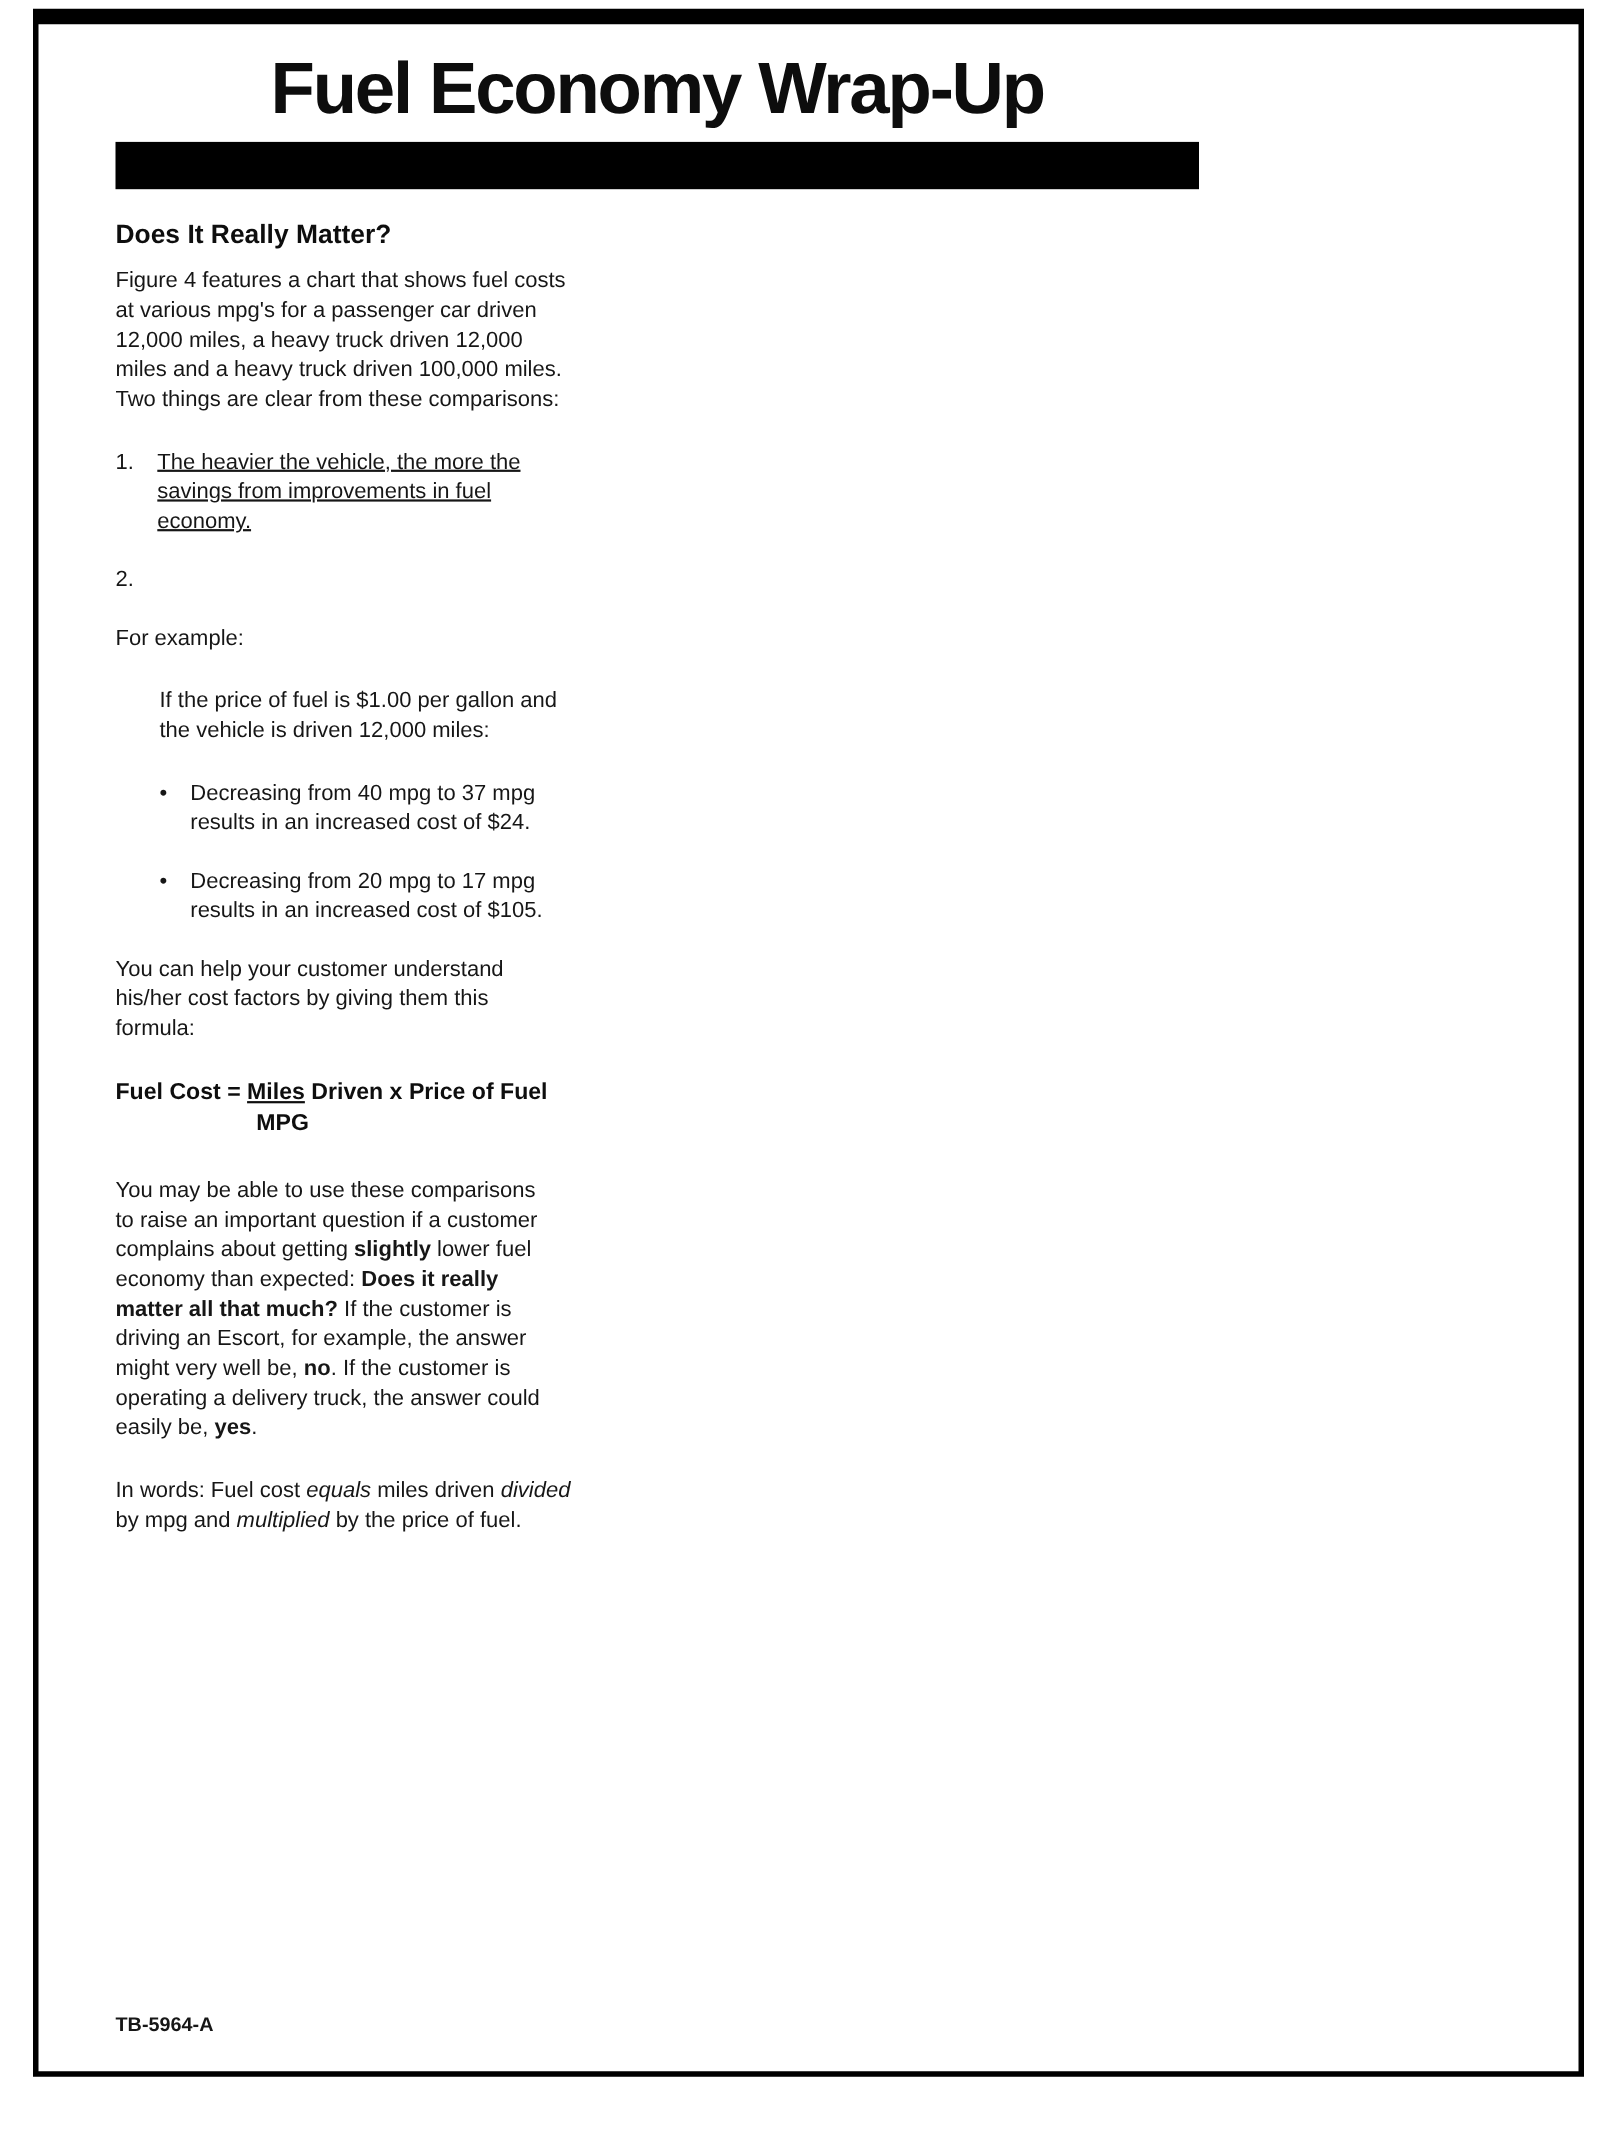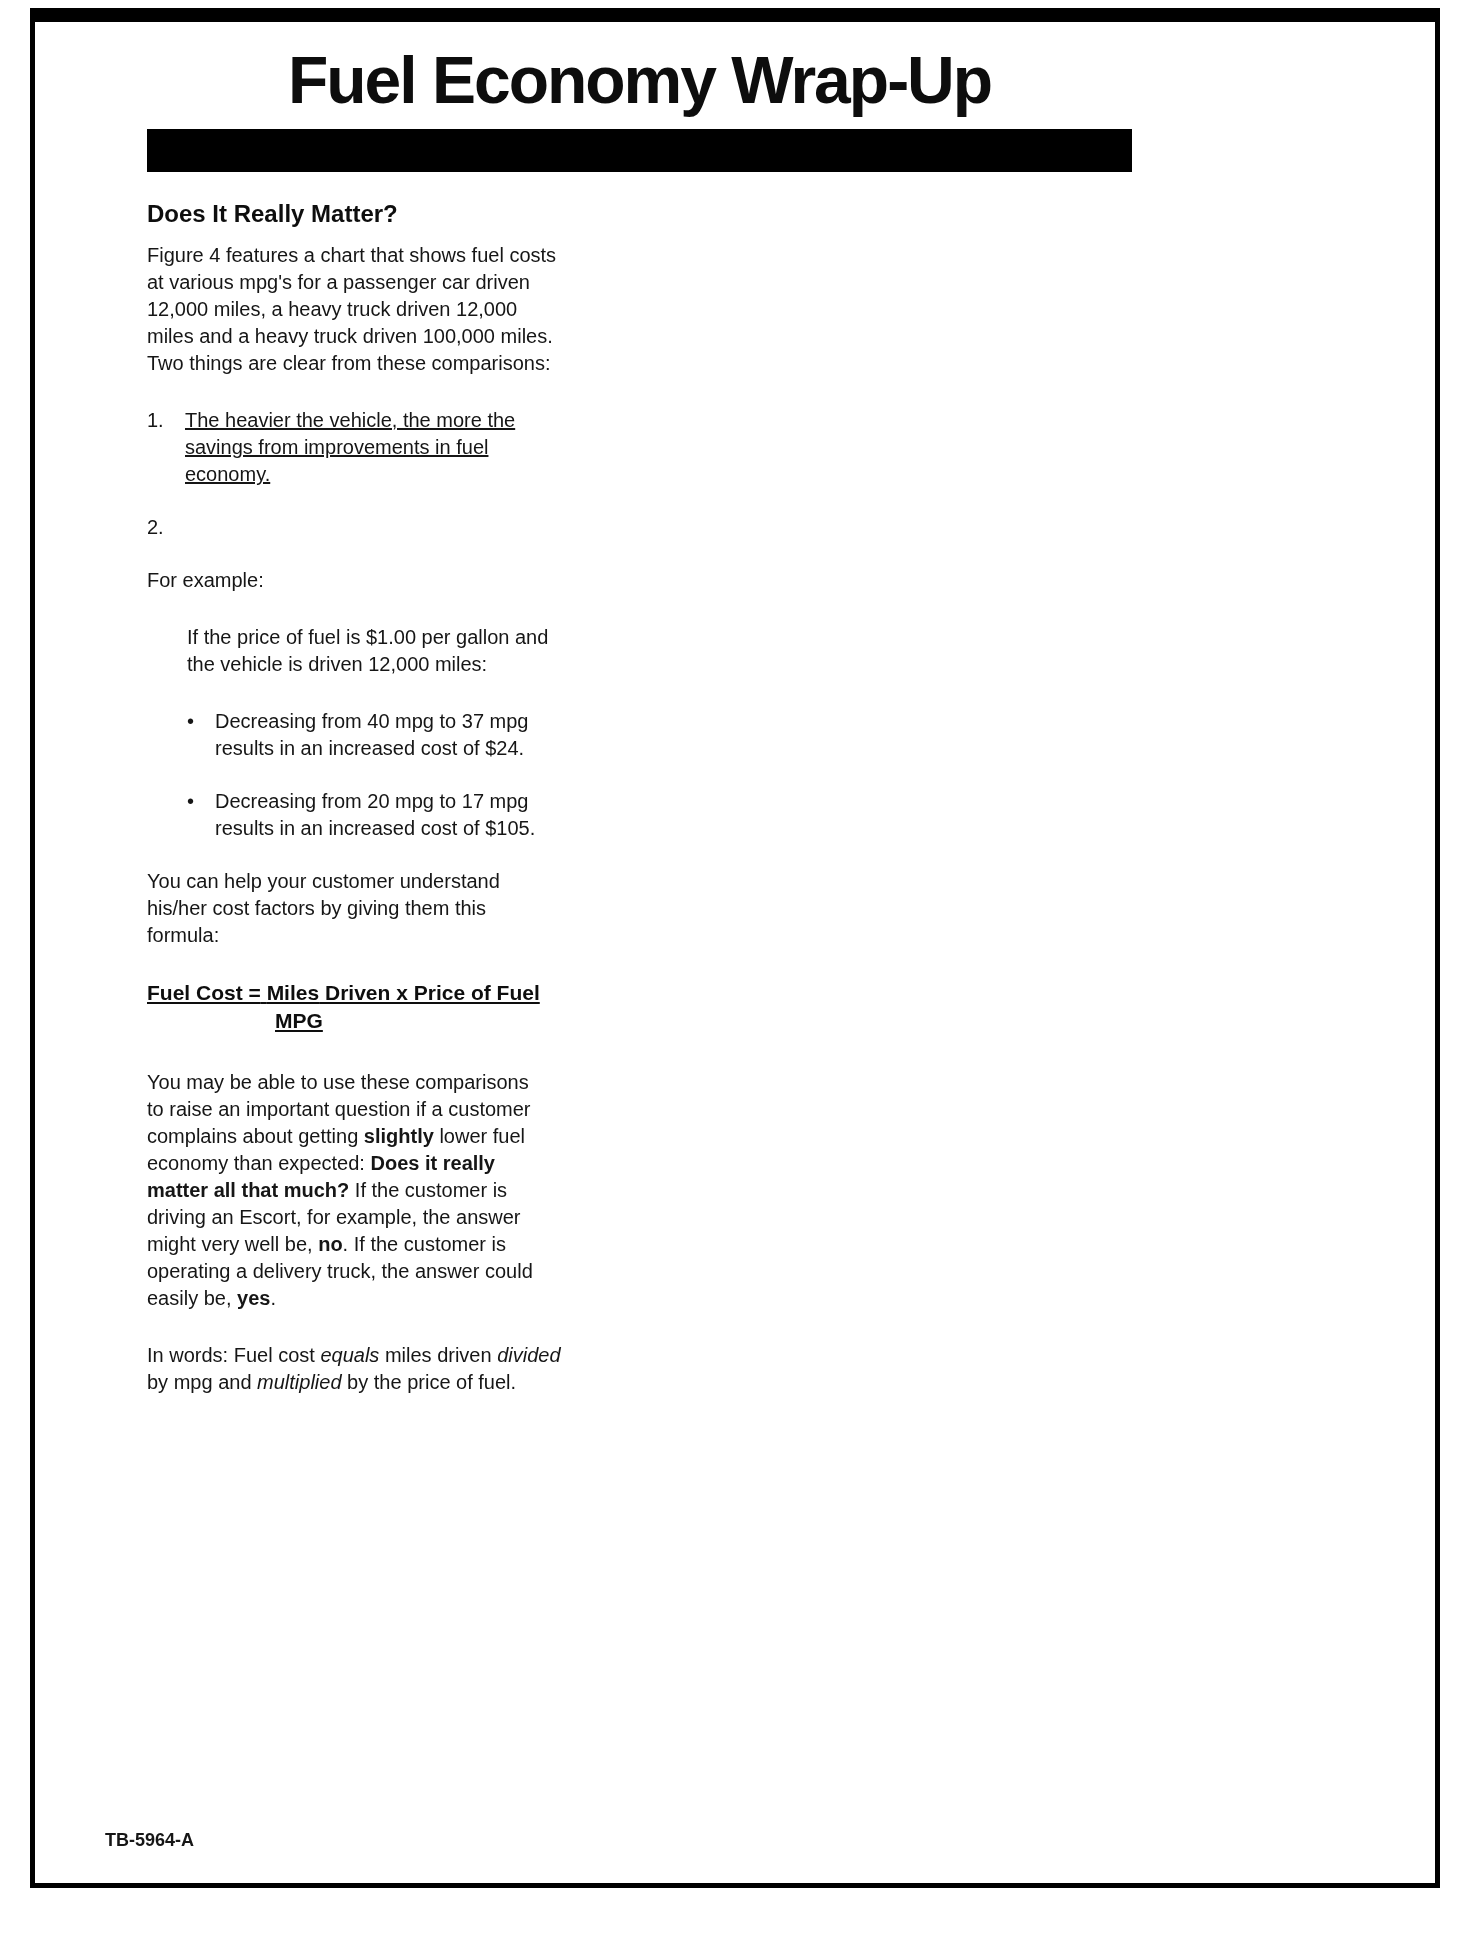--- a/index.html
+++ b/index.html
@@ -24,21 +24,20 @@
     border: 5px solid #000;
     border-top-width: 14px;
     box-sizing: border-box;
     background: #fff;
   }
   .content {
     position: absolute;
     left: 105px;
     top: 30px;
     width: 985px;
-    margin-left: 42px;
   }
   .title {
     margin: 16px 0 0 0;
     font-size: 66px;
     line-height: 1.05;
     font-weight: 700;
     letter-spacing: -2px;
     text-align: center;
     color: #0d0d0d;
   }
@@ -110,21 +109,20 @@
   }
   .bullet-item .btext {
     white-space: pre-line;
   }
   .formula {
     font-size: 21px;
     line-height: 28px;
     font-weight: 700;
     margin: 4px 0 34px 0;
     color: #0e0e0e;
-    text-decoration: underline;
   }
   .frac-top {
     text-decoration: underline;
   }
   .frac-bottom {
     margin-left: 128px;
   }
   .doc-code {
     position: absolute;
     left: 105px;

